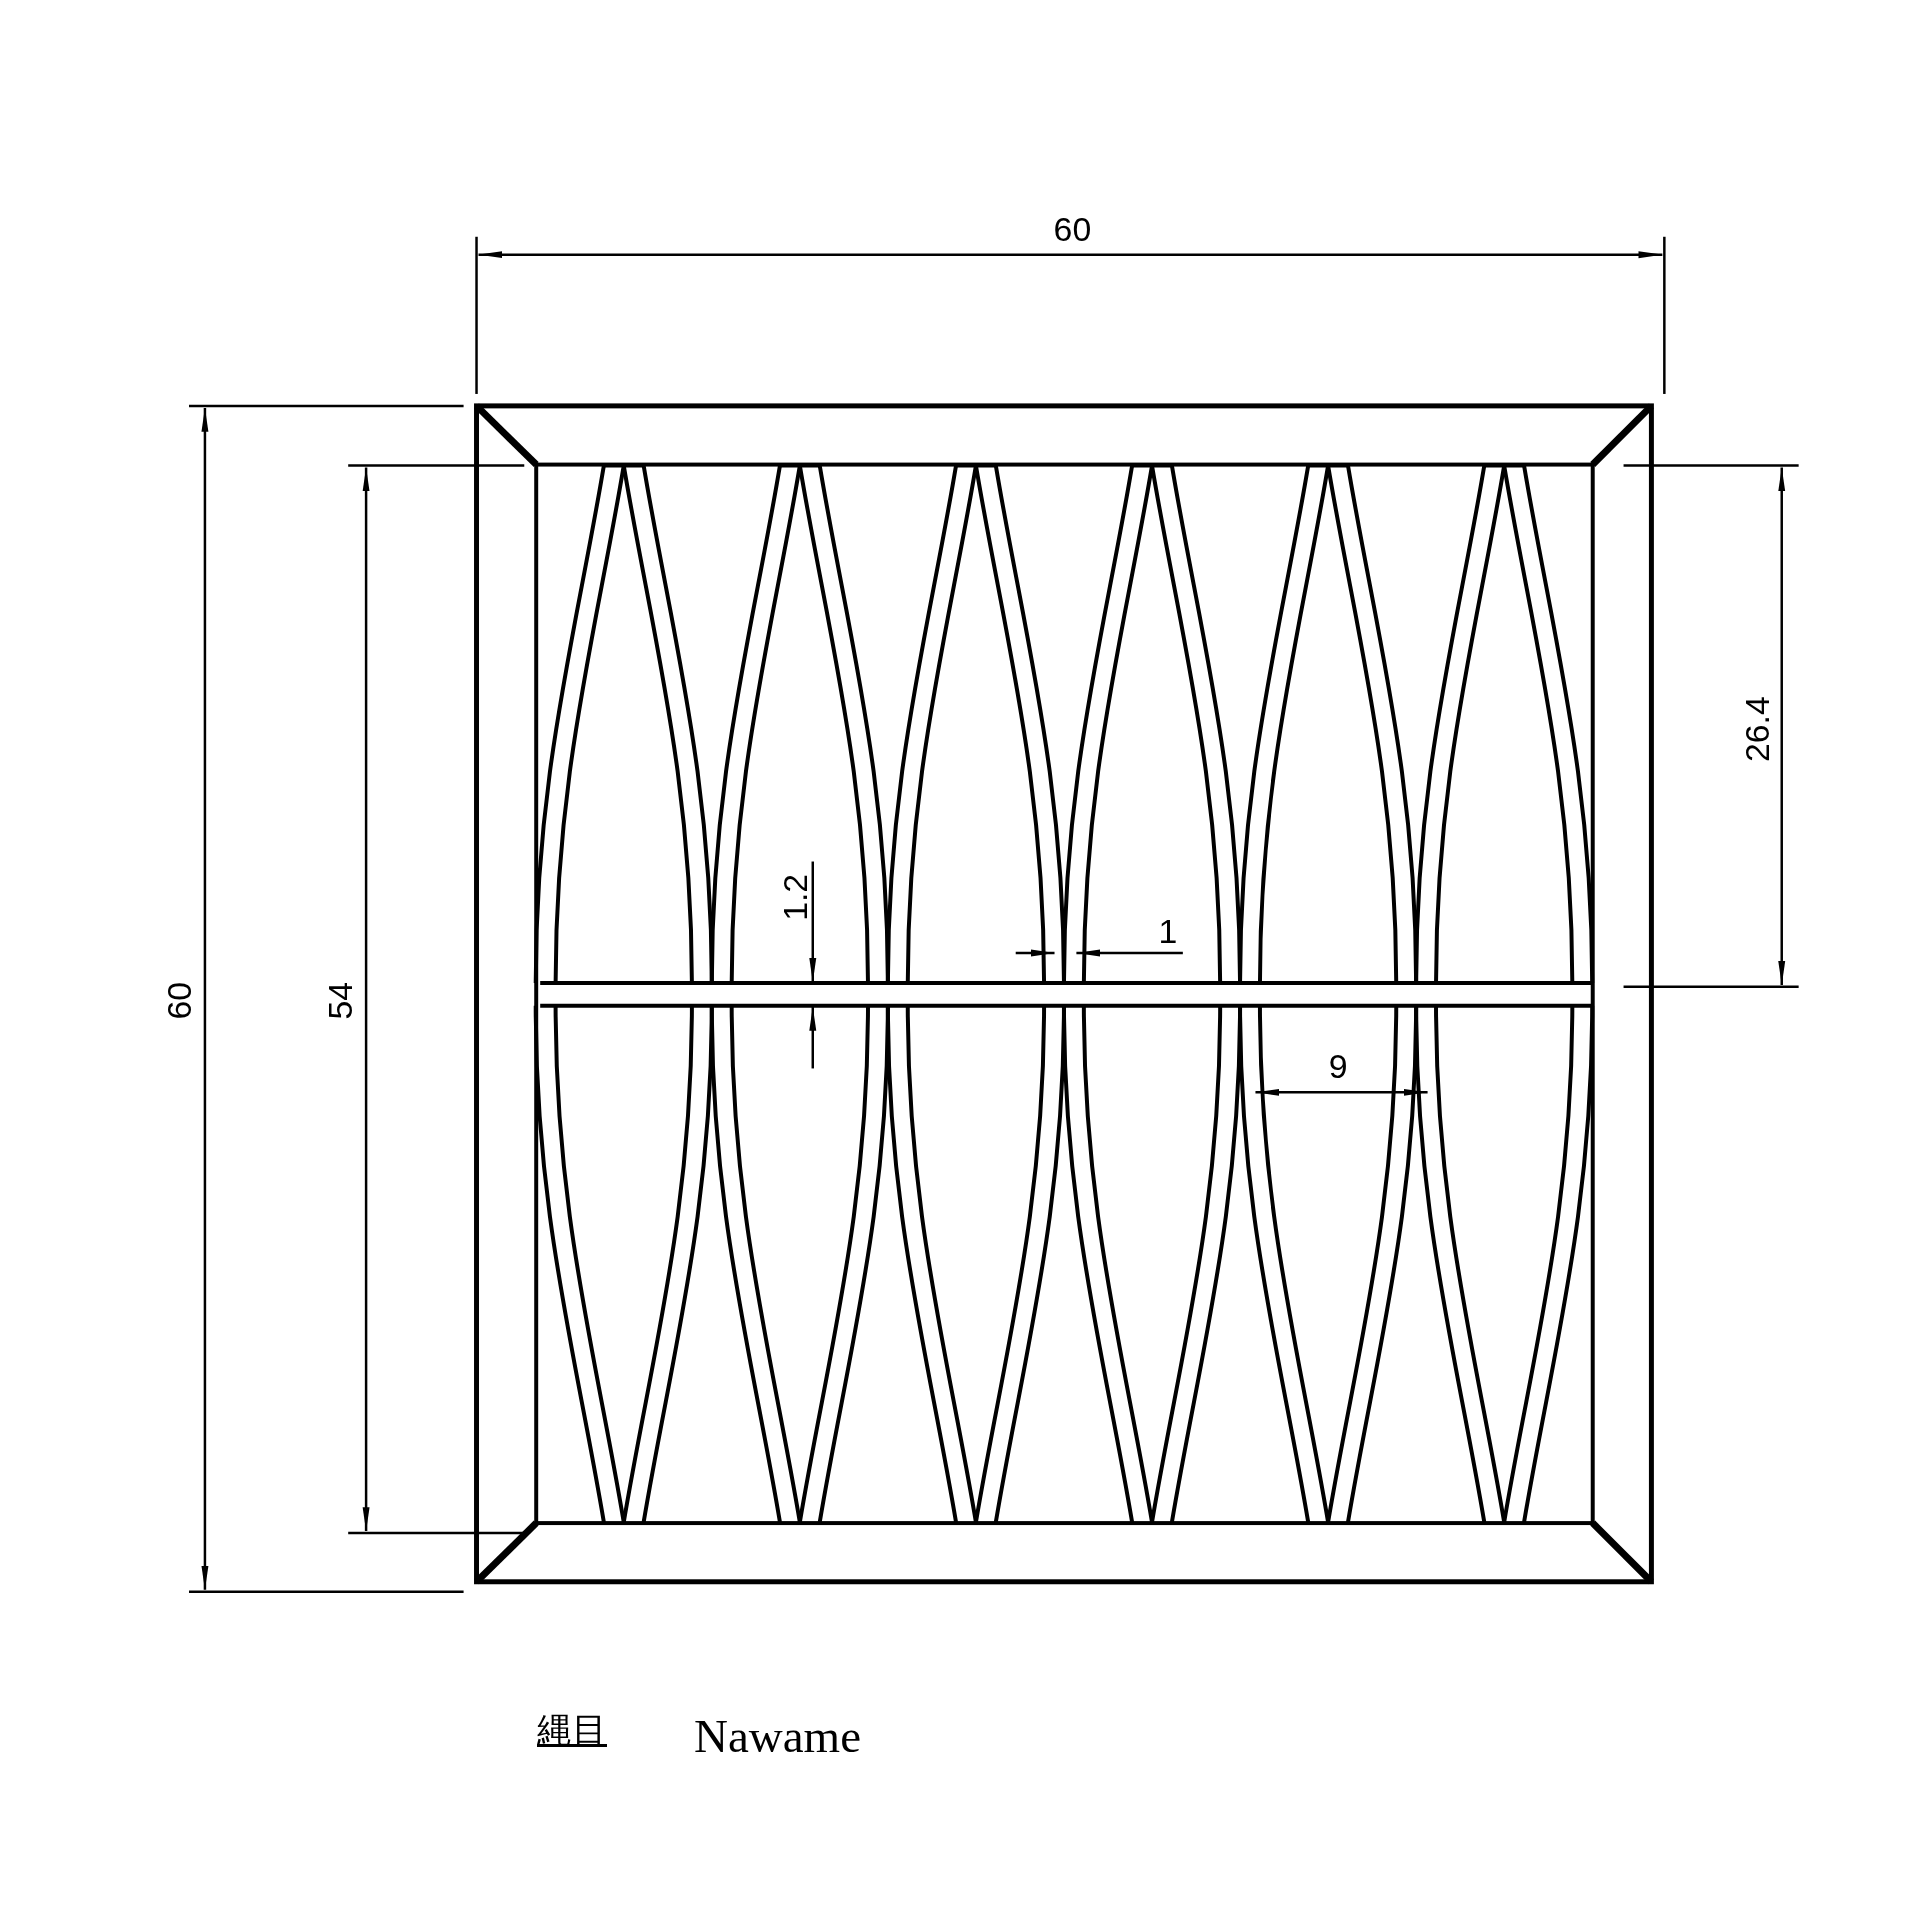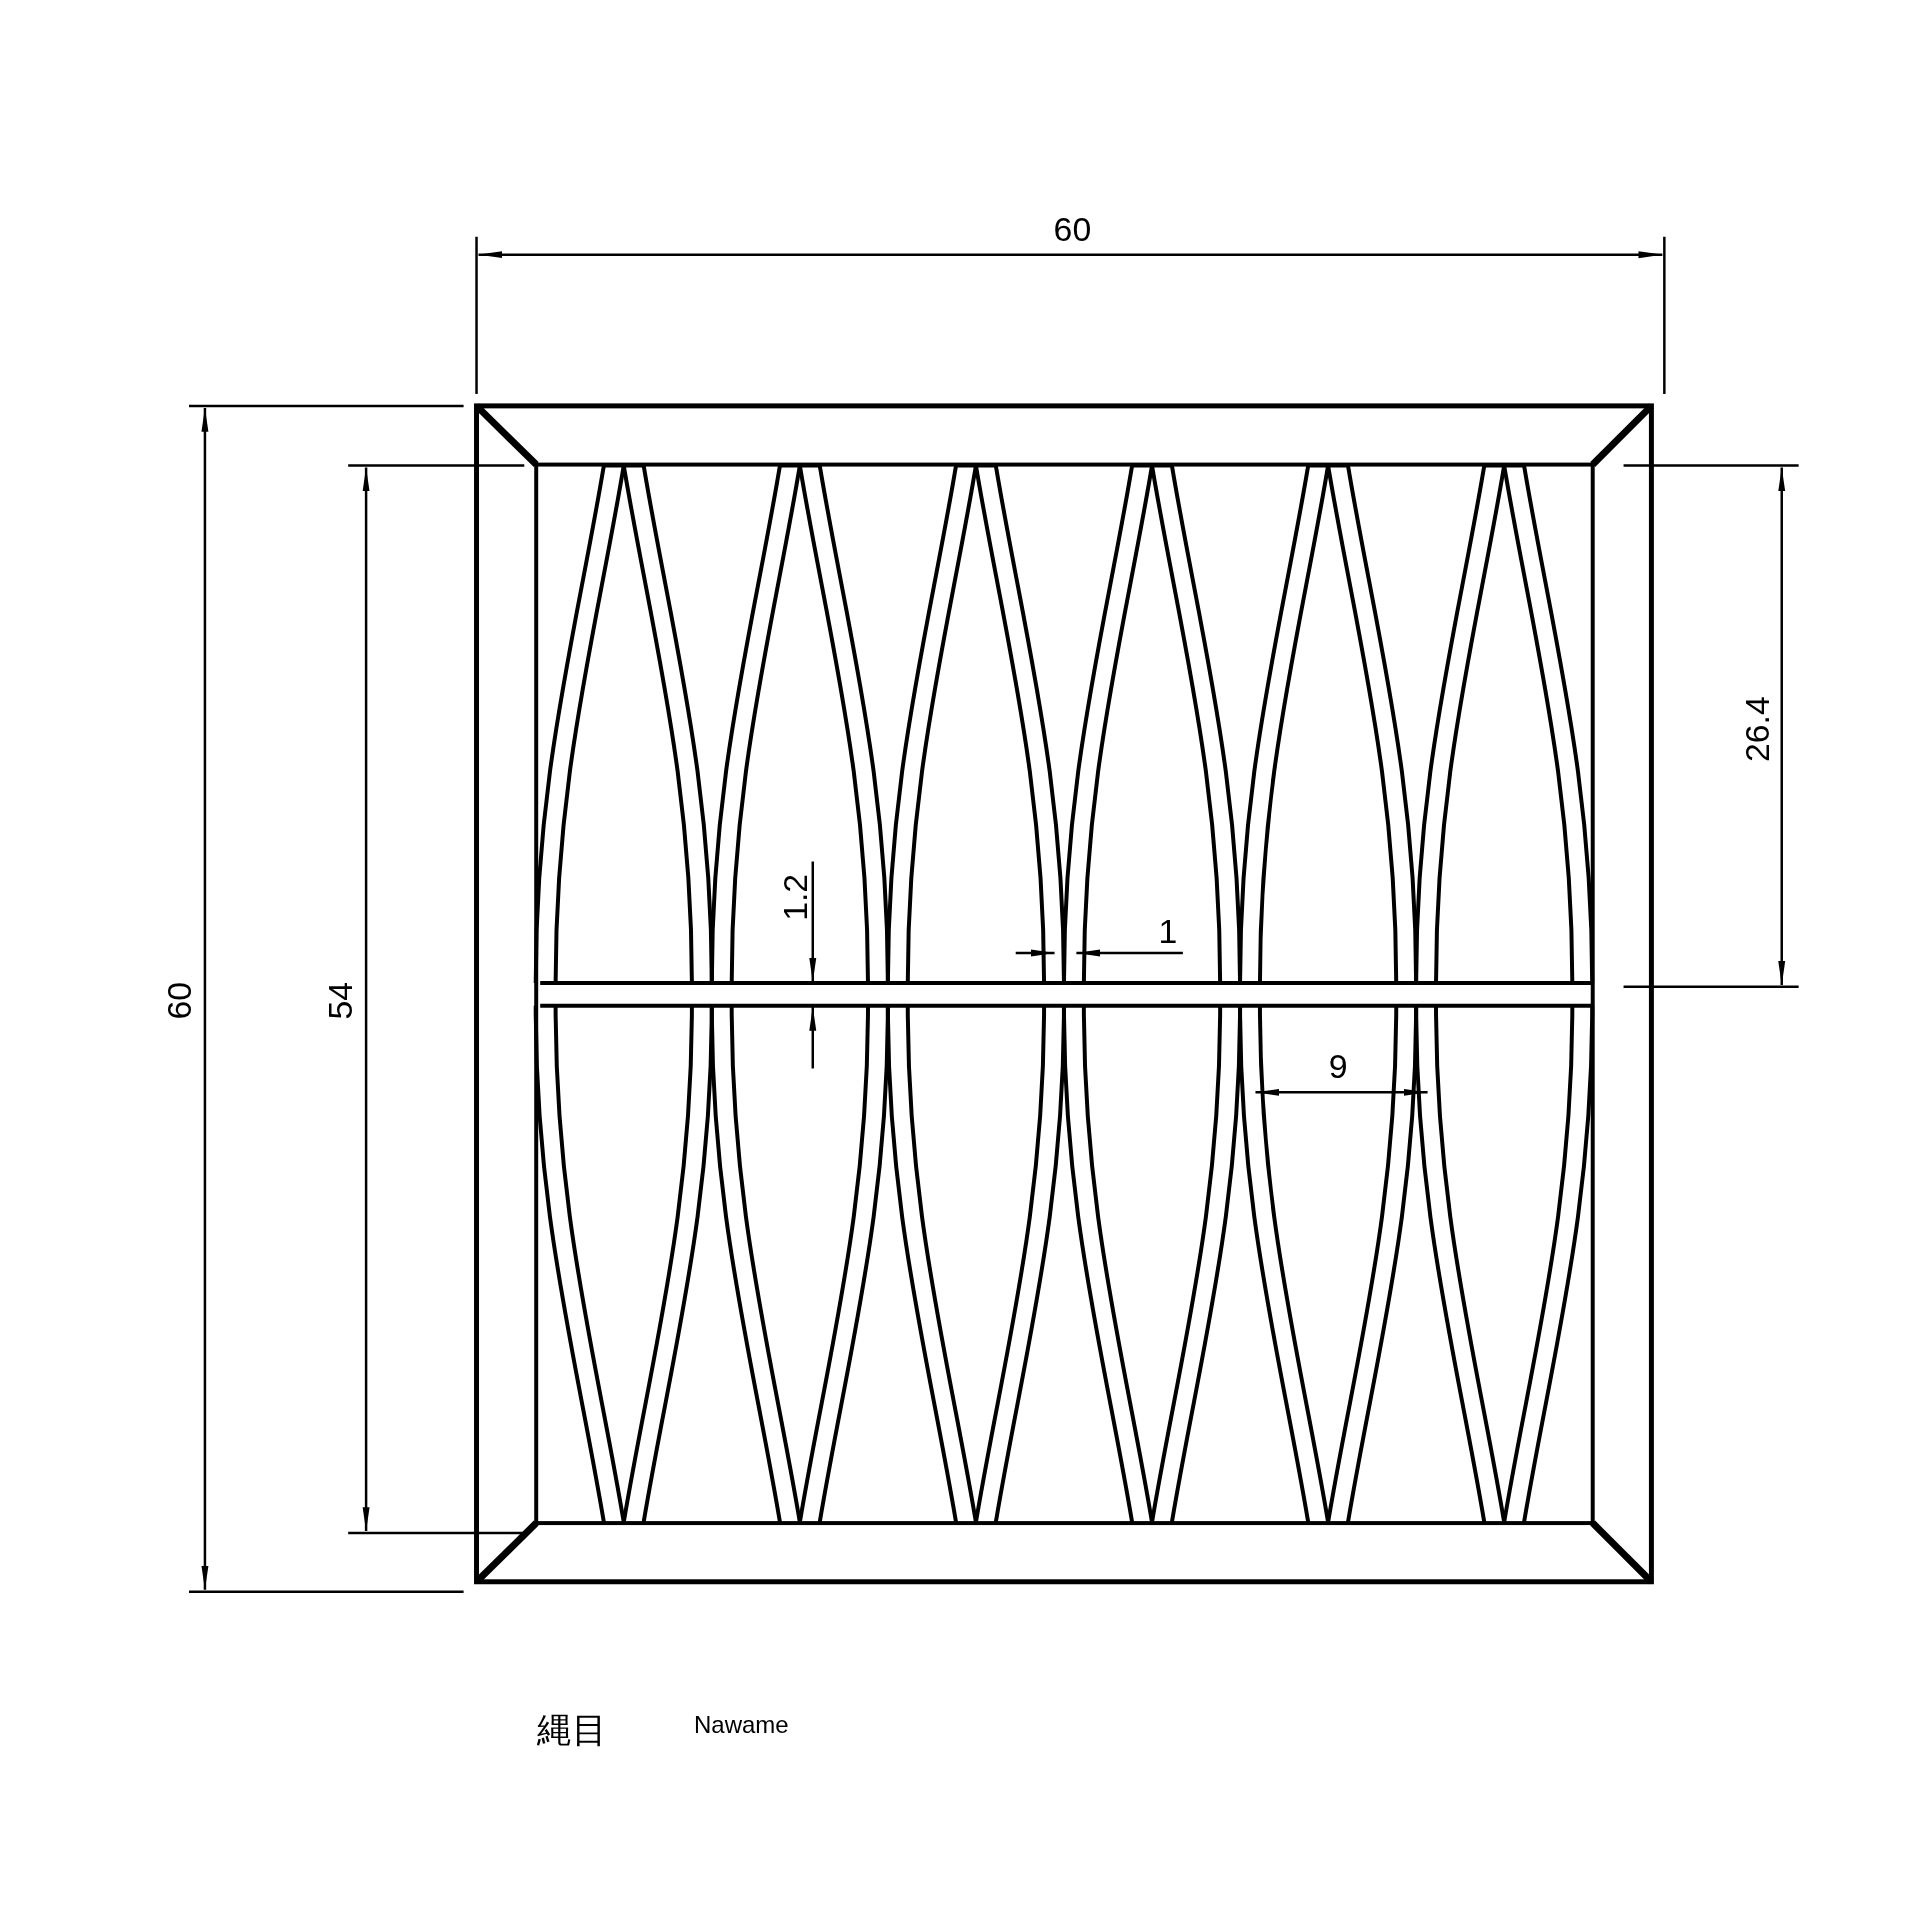--- a/index.html
+++ b/index.html
@@ -1,20 +1,20 @@
 <!DOCTYPE html>
 <html><head>
 <meta charset="utf-8">
 <style>
   html, body { margin:0; padding:0; background:#ffffff; }
   body { width:1923px; height:1923px; overflow:hidden; position:relative; }
   #drawing { position:absolute; left:0; top:0; width:1923px; height:1923px; }
   .dimtxt { font-family:"Liberation Sans", sans-serif; font-size:34px; fill:#000; }
-  .caption { position:absolute; top:1713px; font-family:Liberation Sans, sans-serif; font-size:24px; color:#000; line-height:1; }
-  .caption-jp { left:537px; font-family:"DejaVu Sans", sans-serif; font-size:35px; }
+  .caption { position:absolute; top:1713px; font-family:Liberation Serif, serif; font-size:47px; color:#000; line-height:1; }
+  .caption-jp { left:537px; font-family:"DejaVu Sans", sans-serif; font-size:35px;text-decoration:underline; }
   .caption-en { left:694px; }
 </style>
 </head>
 <body>
 
 <svg id="drawing" viewBox="0 0 1933 1933" xmlns="http://www.w3.org/2000/svg">
   <defs>
     <marker id="arr" viewBox="0 0 24 10" refX="24" refY="5" markerWidth="24" markerHeight="10" markerUnits="userSpaceOnUse" orient="auto-start-reverse">
       <path d="M0,1.5 L24,5 L0,8.5 Z" fill="#000"></path>
     </marker>

